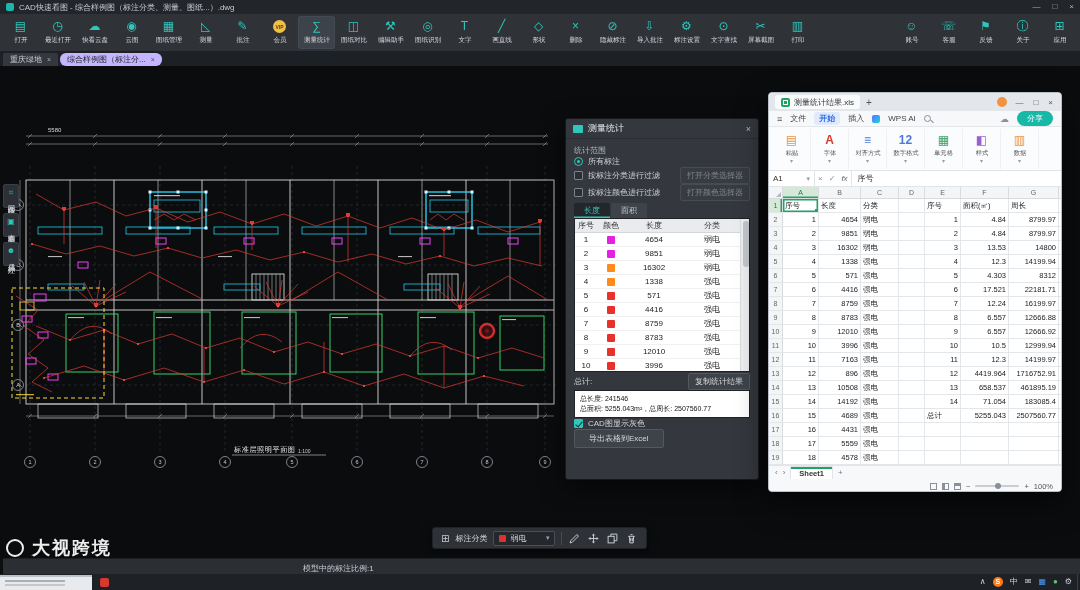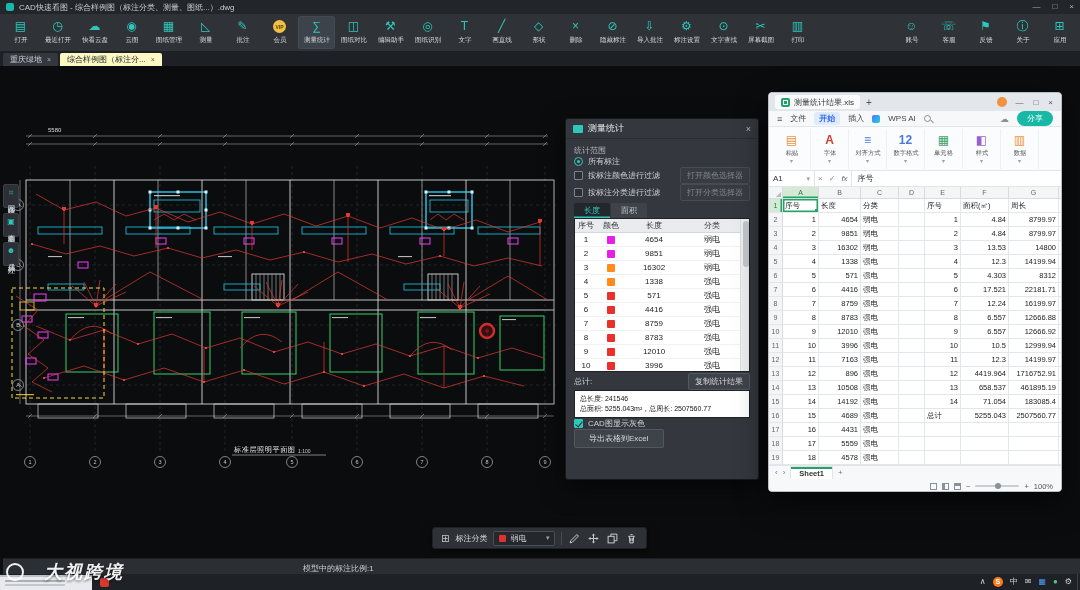--- a/index.html
+++ b/index.html
@@ -18,21 +18,21 @@
   .tb-item{width:37px;display:flex;flex-direction:column;align-items:center;justify-content:center;gap:1px;border-radius:3px;flex:none;}
   .tb-item.active{background:#3d434b;box-shadow:inset 0 0 0 1px #50596355;}
   .tb-icon{font-size:12px;line-height:13px;color:#2fc7bc;}
   .tb-label{font-size:8px;color:#d4d8dd;white-space:nowrap;transform:scale(.82);transform-origin:center;}
   .tb-spacer{flex:1;}
   .vip-badge{width:13px;height:13px;border-radius:50%;background:#f2c143;color:#5c4100;font-size:5px;font-weight:bold;display:flex;align-items:center;justify-content:center;}
 
   
   .tabbar{position:absolute;top:52px;left:0;width:1080px;height:14px;background:#1d2024;display:flex;align-items:flex-end;padding-left:3px;gap:2px;z-index:5;}
   .tab{height:13px;display:flex;align-items:center;gap:5px;padding:0 7px;font-size:8px;background:#34383e;color:#c9cdd2;border-radius:2px 2px 0 0;white-space:nowrap;}
-  .tab.active{background:#fef9c3;color:#20262c;}
+  .tab.active{background:#c4b5fd;color:#20262c;border-radius:6px;}
   .tab .x{font-size:7px;opacity:.75;}
 
   
   .canvas{position:absolute;top:66px;left:0;width:1080px;height:492px;background:#0b0c0e;overflow:hidden;}
   #cad-svg{position:absolute;left:8px;top:30px;width:552px;height:384px;}
 
   
   .side-tabs{position:absolute;left:3px;top:118px;display:flex;flex-direction:column;}
   .side-tab{width:16px;background:#2c3036;border:1px solid #3a3f45;border-radius:2px;margin-bottom:5px;padding:3px 0 4px;display:flex;flex-direction:column;align-items:center;gap:2px;}
   .side-tab .ic{color:#2fc7bc;font-size:8px;line-height:9px;}
@@ -42,21 +42,21 @@
   .catbar{position:absolute;left:432px;top:461px;height:22px;display:flex;align-items:center;gap:6px;background:#2e3237;border:1px solid #1e2125;border-radius:3px;padding:0 8px;box-shadow:0 3px 10px rgba(0,0,0,.55);color:#d7dadd;}
   .cb-grid{color:#c6cbd1;font-size:10px;}
   .cat-select{display:flex;align-items:center;gap:4px;background:#24272b;border:1px solid #4a4f55;border-radius:2px;height:15px;padding:0 5px;min-width:62px;}
   .cat-select .swatch{width:7px;height:7px;border-radius:1px;}
   .cat-select .caret{margin-left:auto;color:#9aa0a6;font-size:7px;}
   .cat-sep{width:1px;height:13px;background:#474c52;}
   .cat-ic{width:13px;height:13px;display:flex;align-items:center;justify-content:center;}
   .cat-ic svg{width:11px;height:11px;}
 
   
-  .watermark{position:absolute;left:6px;top:560px;display:flex;align-items:center;gap:20px;z-index:60;opacity:.93;font-style:italic;}
+  .watermark{position:absolute;left:6px;top:536px;display:flex;align-items:center;gap:8px;z-index:60;opacity:.93;}
   .watermark .ring{width:18px;height:18px;border:2.5px solid #fff;border-radius:50%;}
   .watermark .wm-text{font-size:18px;font-weight:bold;color:#fff;letter-spacing:2px;text-shadow:0 1px 3px rgba(0,0,0,.6);}
 
   
   .dialog{position:absolute;left:565px;top:118px;width:194px;height:362px;background:#34383e;border:1px solid #17191c;border-radius:3px;box-shadow:0 8px 24px rgba(0,0,0,.55);z-index:20;color:#cfd3d8;}
   .dlg-title{height:20px;display:flex;align-items:center;gap:5px;padding:0 7px;border-bottom:1px solid #2a2d32;color:#e4e7ea;font-size:9px;}
   .dlg-ic{width:10px;height:8px;background:#2fc7bc;border-radius:1px;flex:none;}
   .dlg-x{margin-left:auto;color:#aeb4ba;font-size:9px;}
   .dlg-body{padding:6px 8px;display:flex;flex-direction:column;}
   .dlg-label{color:#aeb4bb;}
@@ -581,27 +581,27 @@
       <span class="dlg-x">×</span>
     </div>
     <div class="dlg-body">
       <div class="dlg-label">统计范围</div>
       <div class="drow">
         <span class="radio on"></span>
         <span>所有标注</span>
       </div>
       <div class="drow">
         <span class="cbx"></span>
+        <span class="grow">按标注分类进行过滤</span>
+        <button class="dbtn dis">打开分类选择器</button>
+      </div>
+      <div class="drow">
+        <span class="cbx"></span>
         <span class="grow">按标注颜色进行过滤</span>
         <button class="dbtn dis">打开颜色选择器</button>
-      </div>
-      <div class="drow">
-        <span class="cbx"></span>
-        <span class="grow">按标注分类进行过滤</span>
-        <button class="dbtn dis">打开分类选择器</button>
       </div>
       <div class="dlg-tabs">
         <span class="dtab active">长度</span>
         <span class="dtab">面积</span>
       </div>
       <div class="dlg-table">
         <div class="thead" id="dlg-head">
             <span class="c-no">序号</span>
             <span class="c-col">颜色</span>
             <span class="c-len">长度</span>

